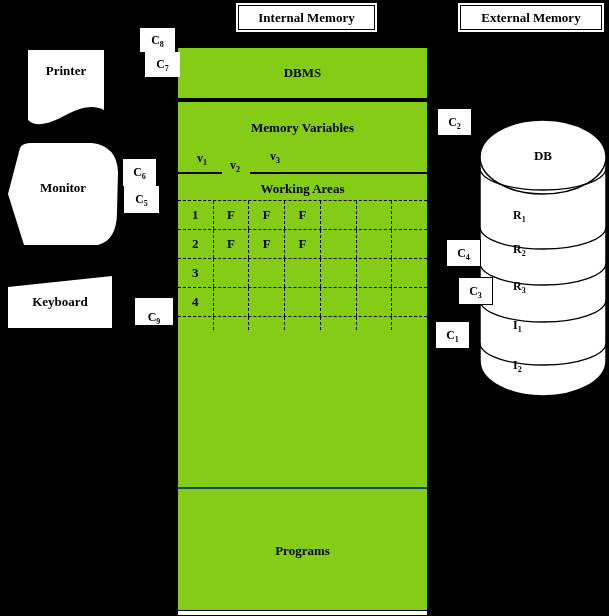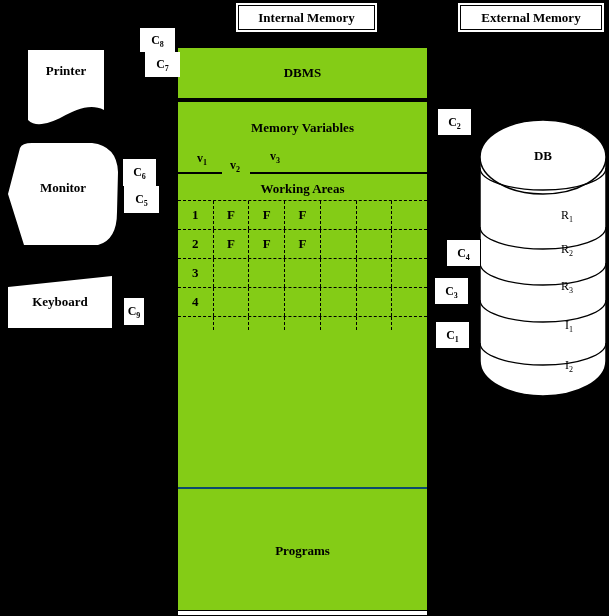--- a/index.html
+++ b/index.html
@@ -24,21 +24,21 @@
   .wa-label{top:133px;}
   .wa-grid{position:absolute;top:152px;left:0;width:249px;border-top:1px dashed #000;}
   .wa-row{display:flex;height:28px;border-bottom:1px dashed #000;}
   .wa-row.partial{height:13px;border-bottom:none;}
   .wa-cell{flex:1;border-right:1px dashed #000;text-align:center;line-height:28px;
            font-weight:bold;font-size:13px;overflow:hidden;}
   .wa-cell:last-child{border-right:none;}
   .indexes{top:344px;height:93px;border-top:2px solid #000;line-height:93px;}
   .programs{top:439px;height:123px;border-top:2px solid #0c4a6e;line-height:123px;}
   .dbl{position:absolute;z-index:3;width:60px;text-align:center;font-weight:bold;font-size:13px;}
-  .seg{position:absolute;z-index:3;width:60px;text-align:right;font-weight:normal;font-size:12px;}
+  .seg{position:absolute;z-index:3;width:60px;text-align:left;font-weight:bold;font-size:12px;}
   .bottomstrip{position:absolute;left:178px;top:611px;width:249px;height:4px;background:#fff;z-index:2;}
 </style>
 </head>
 <body>
 
 <div class="stage">
 
   <svg class="shapes" width="609" height="616" viewBox="0 0 609 616">
 
     <path d="M28,50 L104,50 L104,110 C90,103 76,110 62,117 C50,123 36,128 28,120 Z" fill="#fff"></path>
@@ -74,31 +74,31 @@
   </div>
   <div class="cbox" style="left:145px;top:52px;width:35px;height:25px;">
     <span><span>C</span><sub>7</sub></span>
   </div>
   <div class="cbox" style="left:123px;top:159px;width:33px;height:27px;">
     <span><span>C</span><sub>6</sub></span>
   </div>
   <div class="cbox" style="left:124px;top:186px;width:35px;height:27px;">
     <span><span>C</span><sub>5</sub></span>
   </div>
-  <div class="cbox" style="left:124px;top:298px;width:20px;height:27px;">
+  <div class="cbox" style="left:135px;top:298px;width:38px;height:27px;align-items:flex-end;">
     <span><span>C</span><sub>9</sub></span>
   </div>
 
   <div class="cbox bordered" style="left:437px;top:108px;width:33px;height:26px;">
     <span><span>C</span><sub>2</sub></span>
   </div>
   <div class="cbox bordered" style="left:446px;top:239px;width:33px;height:26px;">
     <span><span>C</span><sub>4</sub></span>
   </div>
-  <div class="cbox bordered" style="left:434px;top:277px;width:33px;height:26px;">
+  <div class="cbox bordered" style="left:458px;top:277px;width:33px;height:26px;">
     <span><span>C</span><sub>3</sub></span>
   </div>
   <div class="cbox bordered" style="left:435px;top:321px;width:33px;height:26px;">
     <span><span>C</span><sub>1</sub></span>
   </div>
 
   <div class="column">
     <div class="col-abs sec-label dbms">DBMS</div>
     <div class="col-abs sec-label memvars">Memory Variables</div>
 

